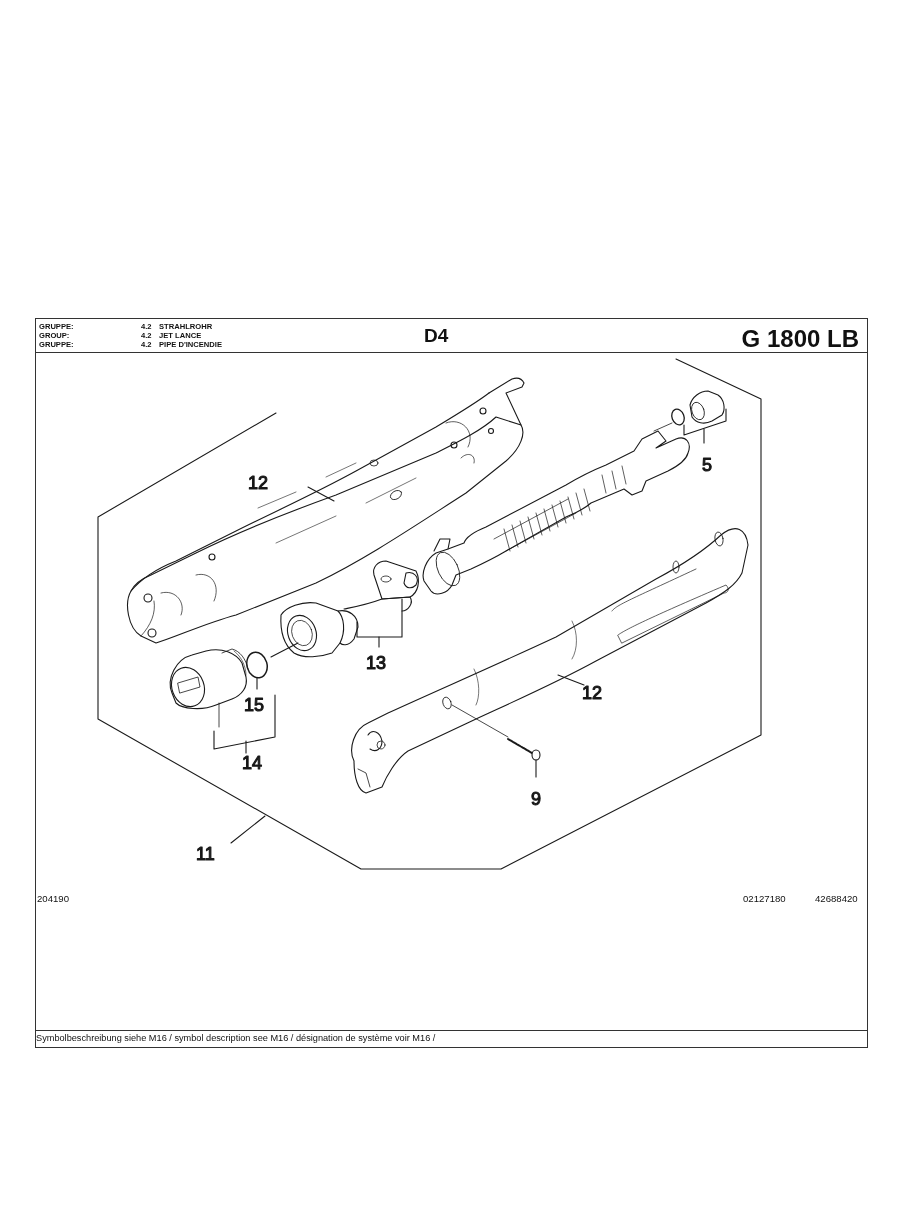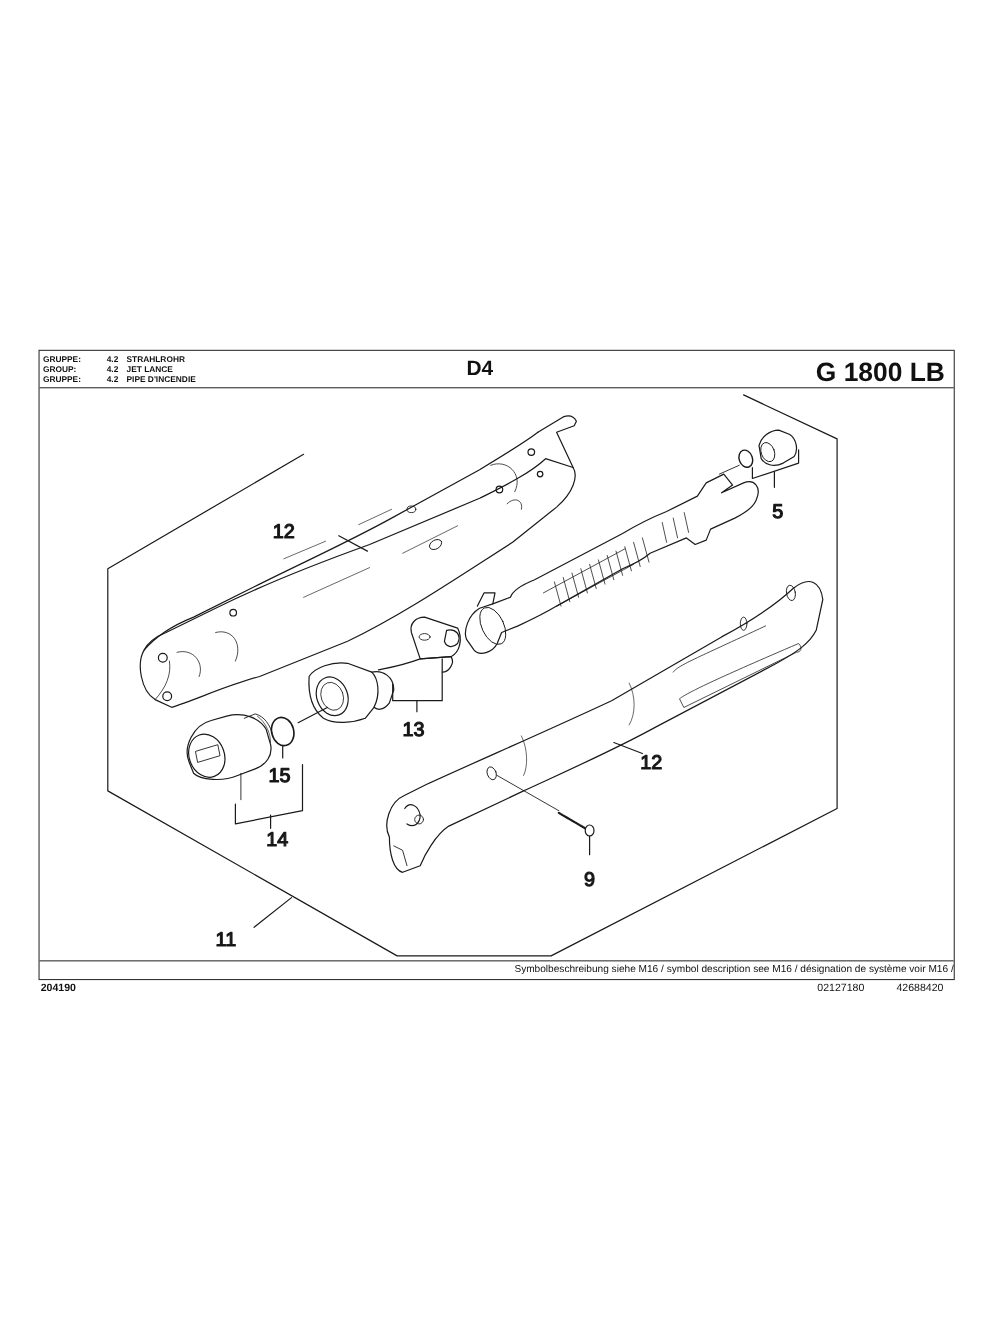--- a/index.html
+++ b/index.html
@@ -1,33 +1,33 @@
 <!DOCTYPE html>
 <html><head>
   <meta charset="utf-8">
   <style>
     html, body { margin: 0; padding: 0; background: #ffffff; }
     body { width: 906px; height: 1208px; position: relative; overflow: hidden;
            font-family: "Liberation Sans", sans-serif; color: #111; }
-    .sheet { position: absolute; left: 35px; top: 318px; width: 833px; height: 573px;
+    .sheet { position: absolute; left: 35px; top: 318px; width: 833px; height: 730px;
              border: 1px solid #333; box-sizing: border-box; }
     .header { position: absolute; left: 0; top: 0; width: 100%; height: 34px;
               border-bottom: 1px solid #333; box-sizing: border-box; }
     .grp { position: absolute; left: 3px; top: 3px; font-size: 7.6px; font-weight: bold; line-height: 9.2px; }
     .grp .row { display: flex; }
     .grp .k { width: 58px; }
-    .grp .n { width: 18px; }
+    .grp .n { width: 18px; margin-left: 44px; }
     .sheet-code { position: absolute; left: 388px; top: 6px; font-size: 19px; font-weight: bold; }
     .model { position: absolute; right: 8px; top: 6px; font-size: 24px; font-weight: bold; }
     .footer { position: absolute; left: 0; bottom: 0; width: 100%; height: 17px;
               border-top: 1px solid #333; box-sizing: border-box;
-              font-size: 9.2px; text-align: right; line-height: 15px; }
+              font-size: 9.2px; text-align: left; line-height: 15px; }
     .drawing { position: absolute; left: 0; top: 34px; width: 833px; height: 522px; }
     .below { position: absolute; top: 893px; font-size: 9.6px; }
-    .doc-left { left: 37px; font-weight: bold; }
+    .doc-left { left: 37px; }
     .doc-mid { left: 743px; }
     .doc-right { left: 815px; }
     .pos { font-family: "Liberation Sans", sans-serif; font-size: 18px; fill: #111; }
   </style>
 </head>
 <body>
 
 <div class="sheet">
   <div class="header">
     <div class="grp">

